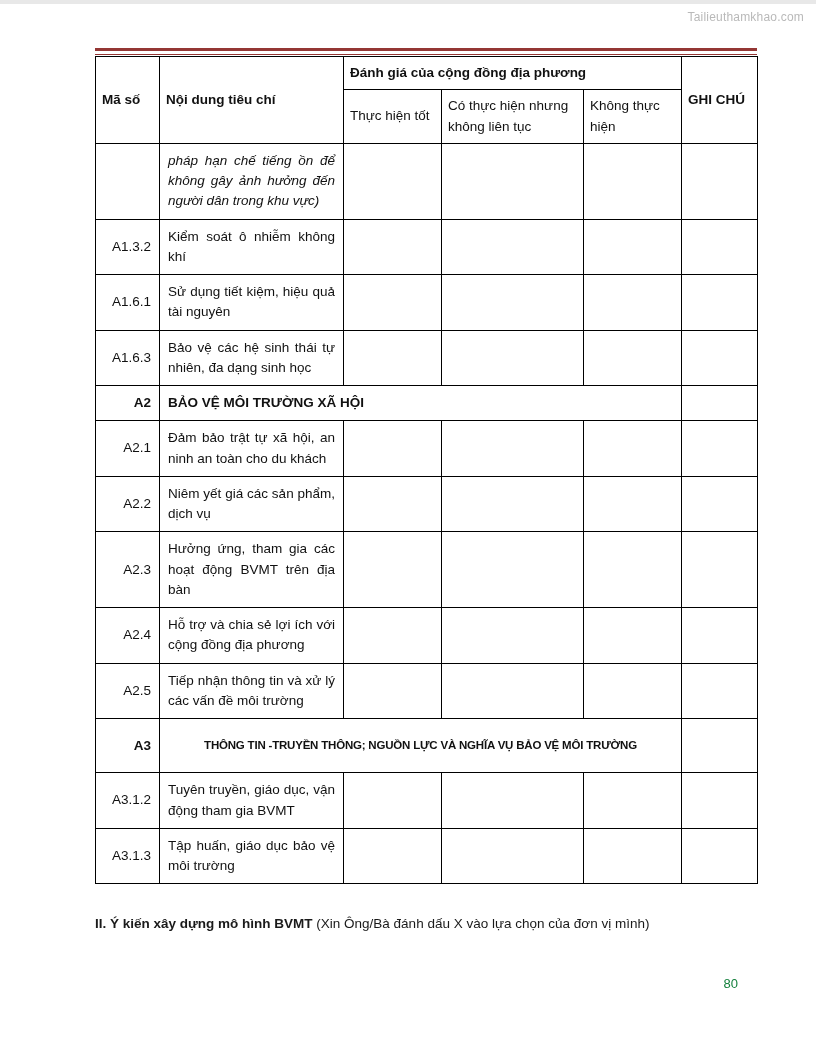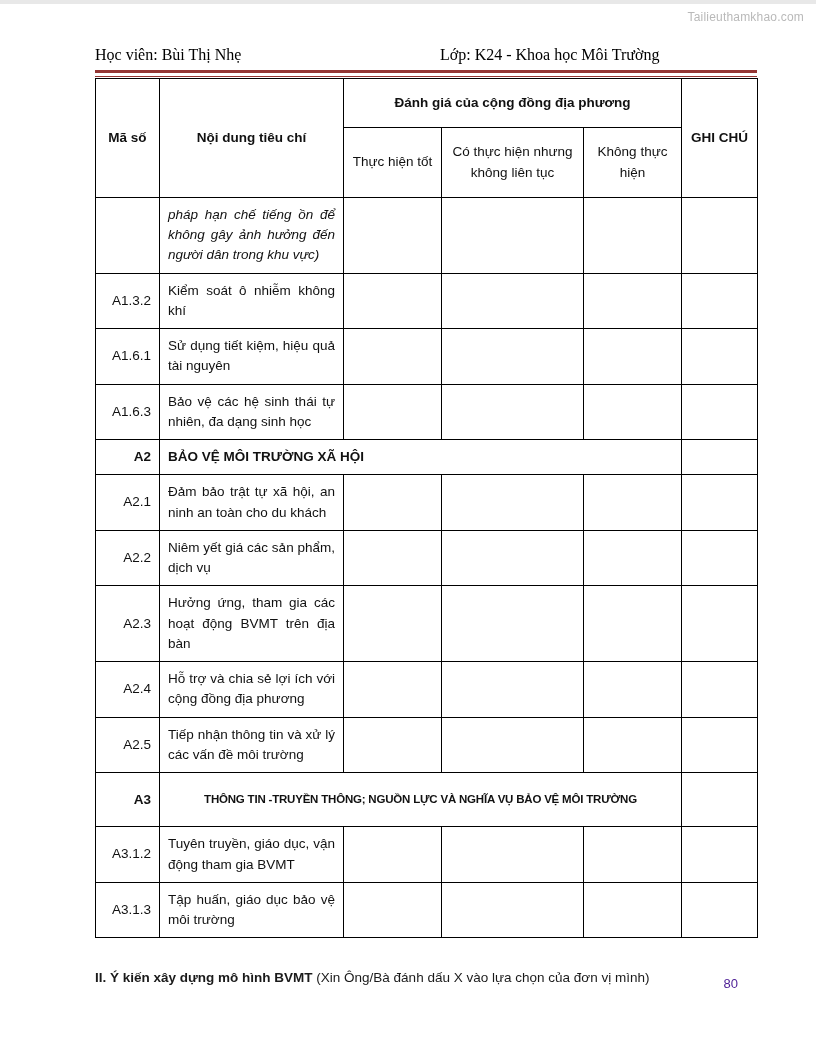--- a/index.html
+++ b/index.html
@@ -50,21 +50,21 @@
     table-layout: fixed;
     font-size: 13.5px;
     color: #111;
   }
   .criteria th, .criteria td {
     border: 1px solid #000;
     padding: 7px 8px;
     vertical-align: middle;
     line-height: 1.5;
   }
-  .criteria thead th { text-align: center; font-weight: bold; padding: 14px 6px; }
+  .criteria thead th { text-align: left; font-weight: bold; padding: 6px 6px; }
   .criteria thead th.subhdr { font-weight: normal; }
   td.code-cell { text-align: right; }
   td.content-cell { text-align: justify; }
   tr.row-section td { font-weight: bold; }
   tr.row-section td.section-span { text-align: left; }
   tr.row-section-center td.section-span {
     text-align: center;
     font-weight: bold;
     font-size: 11.5px;
     letter-spacing: -0.2px;
@@ -74,36 +74,32 @@
   td.italic-content { font-style: italic; }
   .below-table { margin-top: 30px; font-size: 13.5px; line-height: 1.5; }
   .section-line .bold-part { font-weight: bold; }
   .section-line .italic-part { }
   .question { margin-top: 17px; font-style: italic; text-align: justify; }
   .page-number {
     position: absolute;
     right: 78px;
     top: 972px;
     font-size: 13px;
-    color: #4c1d95;
+    color: #15803d;
   }
 </style>
 </head>
 <body>
 
 <div class="page">
 
   <div class="watermark">Tailieuthamkhao.com</div>
 
   <div class="content">
 
-    <div class="page-header">
-      <span class="hdr-left">Học viên: Bùi Thị Nhẹ</span>
-      <span class="hdr-right">Lớp: K24 - Khoa học Môi Trường</span>
-    </div>
     <div class="header-rule"></div>
 
     <table class="criteria">
       <colgroup>
         <col style="width:64px">
         <col style="width:184px">
         <col style="width:98px">
         <col style="width:142px">
         <col style="width:98px">
         <col style="width:76px">

